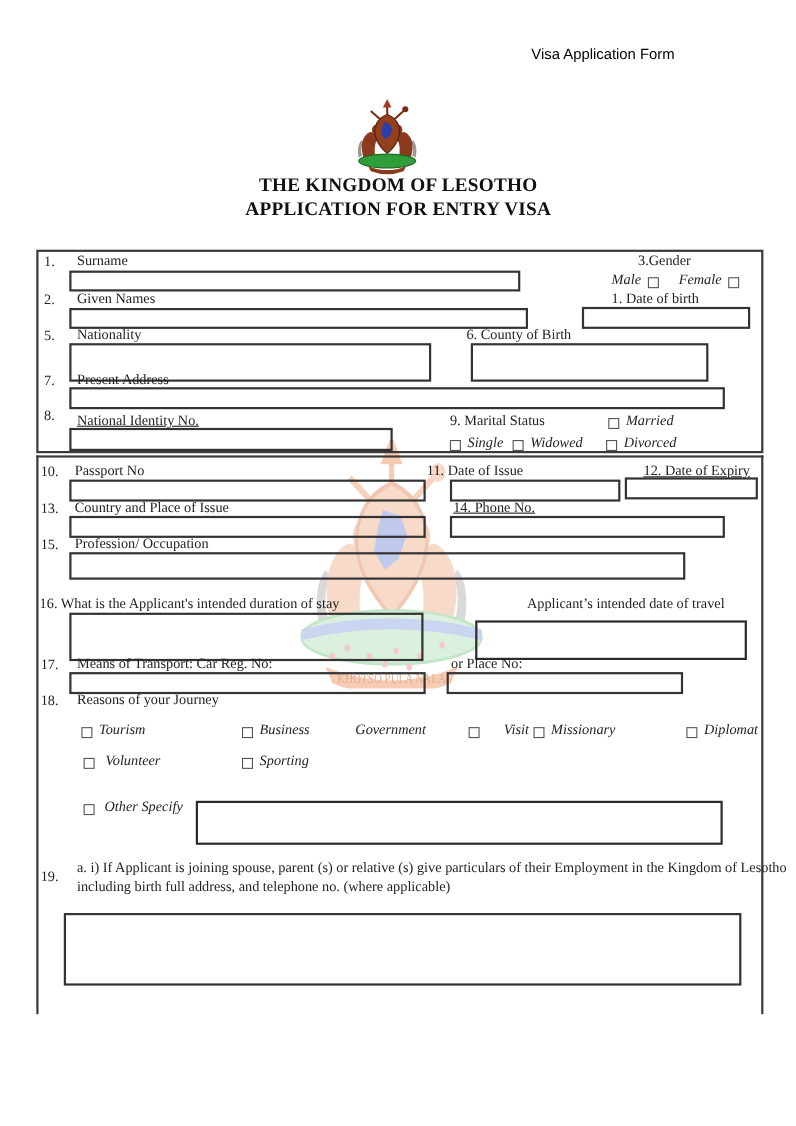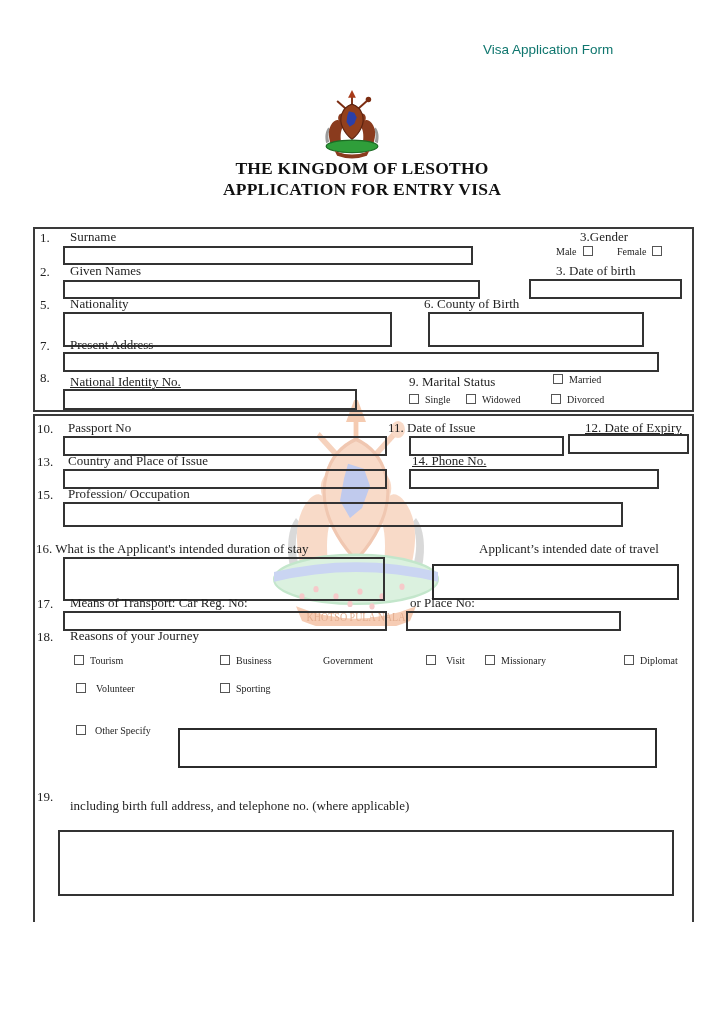--- a/index.html
+++ b/index.html
@@ -1,29 +1,29 @@
 <!DOCTYPE html>
 <html><head>
 <meta charset="utf-8">
 <style>
   html,body { margin:0; padding:0; background:#ffffff; }
   .page {
     position:relative; width:724px; height:1024px; background:#ffffff;
     font-family:"Liberation Serif", serif; color:#232323; overflow:hidden;
   }
-  .doc-label { position:absolute; font-family:"Liberation Sans", sans-serif; font-size:13.5px; color:#0f766e; white-space:nowrap; }
+  .doc-label { position:absolute; font-family:"Liberation Sans", sans-serif; font-size:13.5px; color:#000000; white-space:nowrap; }
   .title { position:absolute; left:0; width:100%; text-align:center; font-weight:bold; font-size:17.5px; letter-spacing:0.2px; color:#111; white-space:nowrap; }
   .section { position:absolute; border:2px solid #3a3a3a; background:transparent; z-index:1; }
   .section.open-bottom { border-bottom:none; }
   .num { position:absolute; font-size:13px; z-index:2; }
   .lbl { position:absolute; font-size:13px; white-space:nowrap; z-index:2; }
   .u { text-decoration:underline; }
   .ibox { position:absolute; border:2px solid #333; background:transparent; z-index:2; }
   .ibox.thick { border-width:2.5px; border-color:#2b2b2b; }
-  .opt { position:absolute; display:inline-flex; align-items:flex-start; gap:6px; font-size:10px; white-space:nowrap; z-index:2; }
+  .opt { position:absolute; display:inline-flex; align-items:flex-end; gap:6px; font-size:13px; white-space:nowrap; z-index:2;font-style:italic; }
   .cb { width:8px; height:8px; border:1.2px solid #555; display:inline-block; background:#fff; flex:0 0 auto; }
   .crest { position:absolute; z-index:1; }
   .wm { position:absolute; opacity:0.55; z-index:0; }
 </style>
 </head>
 <body>
 
 <div class="page">
 
   <div class="doc-label" style="left:483px; top:42px;">Visa Application Form</div>
@@ -90,21 +90,21 @@
   </span>
   <span class="opt" style="left:617px; top:246px;">
     <span>Female</span>
     <span class="cb"></span>
   </span>
 
   <div class="num" style="left:40px; top:264px;">2.</div>
   <div class="lbl" style="left:70px; top:263px;">Given Names</div>
   <div class="ibox" style="left:63px; top:280px; width:413px; height:15px;"></div>
 
-  <div class="lbl" style="left:556px; top:263px;">3. Date of birth</div>
+  <div class="lbl" style="left:556px; top:263px;">1. Date of birth</div>
   <div class="ibox" style="left:529px; top:279px; width:149px; height:16px;"></div>
 
   <div class="num" style="left:40px; top:297px;">5.</div>
   <div class="lbl" style="left:70px; top:296px;">Nationality</div>
   <div class="ibox" style="left:63px; top:312px; width:325px; height:31px;"></div>
 
   <div class="lbl" style="left:424px; top:296px;">6. County of Birth</div>
   <div class="ibox" style="left:428px; top:312px; width:212px; height:31px;"></div>
 
   <div class="num" style="left:40px; top:338px;">7.</div>
@@ -175,21 +175,21 @@
     <span class="cb"></span>
     <span>Tourism</span>
   </span>
   <span class="opt" style="left:220px; top:655px;">
     <span class="cb"></span>
     <span>Business</span>
   </span>
   <span class="opt" style="left:323px; top:655px;">
     <span>Government</span>
   </span>
-  <span class="opt" style="left:426px; top:655px; gap:10px;">
+  <span class="opt" style="left:426px; top:655px; gap:22px;">
     <span class="cb"></span>
     <span>Visit</span>
   </span>
   <span class="opt" style="left:485px; top:655px;">
     <span class="cb"></span>
     <span>Missionary</span>
   </span>
   <span class="opt" style="left:624px; top:655px;">
     <span class="cb"></span>
     <span>Diplomat</span>
@@ -203,16 +203,17 @@
     <span>Sporting</span>
   </span>
 
   <span class="opt" style="left:76px; top:725px; gap:9px;">
     <span class="cb"></span>
     <span>Other Specify</span>
   </span>
   <div class="ibox thick" style="left:178px; top:728px; width:475px; height:36px;"></div>
 
   <div class="num" style="left:37px; top:789px;">19.</div>
+  <div class="lbl" style="left:70px; top:781px;">a. i) If Applicant is joining spouse, parent (s) or relative (s) give particulars of their Employment in the Kingdom of Lesotho</div>
   <div class="lbl" style="left:70px; top:798px;">including birth full address, and telephone no. (where applicable)</div>
   <div class="ibox" style="left:58px; top:830px; width:612px; height:62px;"></div>
 
 </div>
 
 </body></html>

